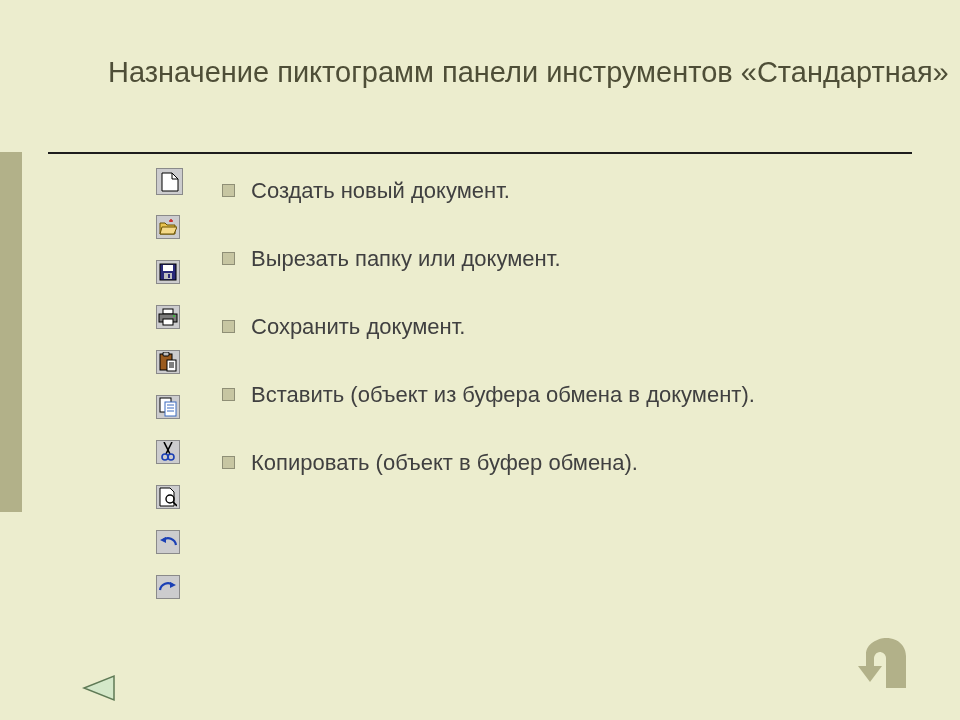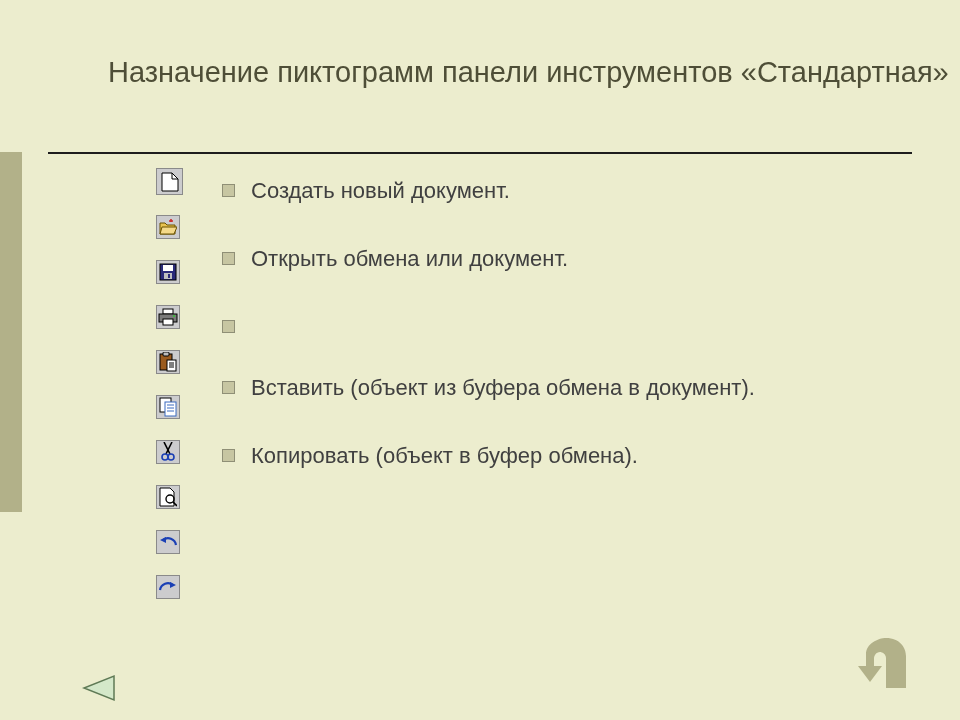--- a/index.html
+++ b/index.html
@@ -197,24 +197,25 @@
 
 </div>
 
 <div class="list">
   <div class="item">
     <div class="bullet"></div>
     <div class="label">Создать новый документ.</div>
   </div>
   <div class="item">
     <div class="bullet"></div>
-    <div class="label">Открыть обмена или документ.</div>
-  </div>
-  <div class="item">
-    <div class="bullet"></div>
+    <div class="label">Вырезать папку или документ.</div>
+  </div>
+  <div class="item">
+    <div class="bullet"></div>
+    <div class="label">Сохранить документ.</div>
   </div>
   <div class="item">
     <div class="bullet"></div>
     <div class="label">Вставить (объект из буфера обмена в документ).</div>
   </div>
   <div class="item">
     <div class="bullet"></div>
     <div class="label">Копировать (объект в буфер обмена).</div>
   </div>
 </div>

